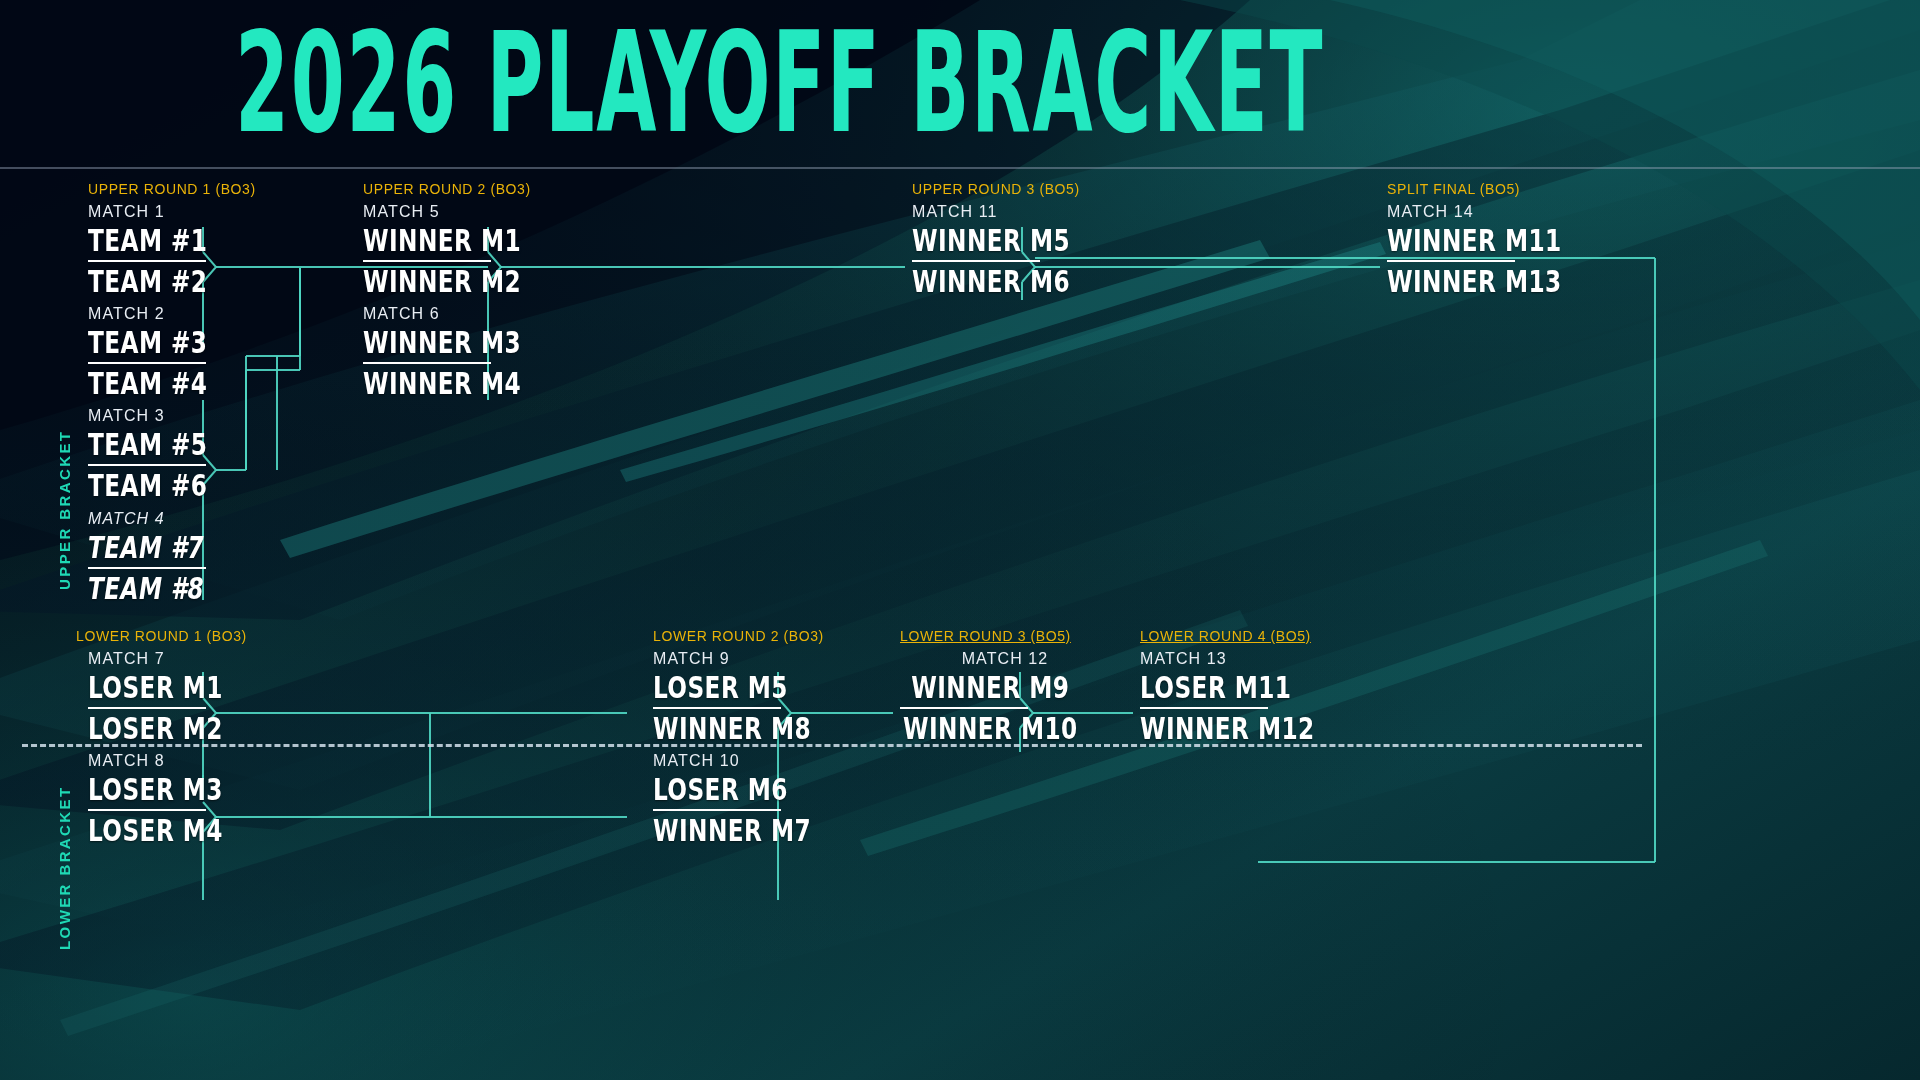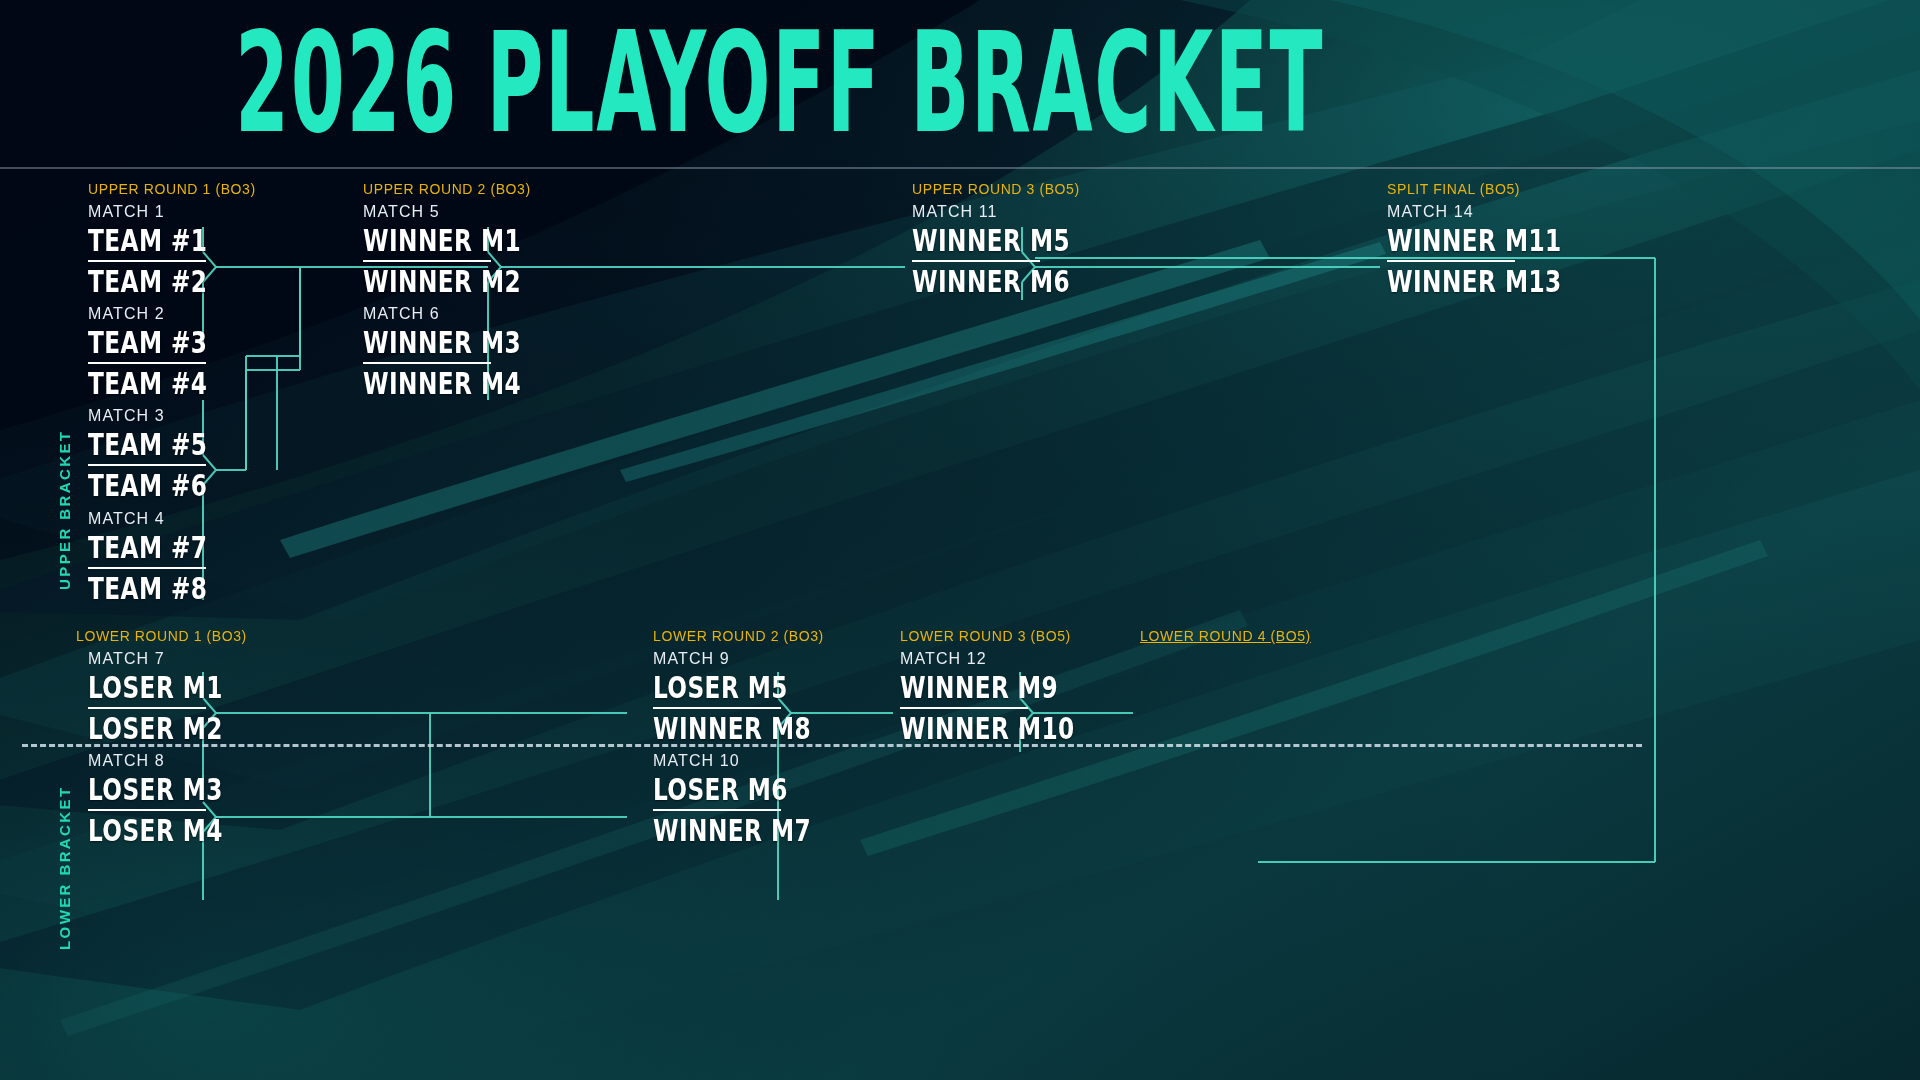--- a/index.html
+++ b/index.html
@@ -243,21 +243,21 @@
 
   <div class="side-label" style="left:56px; top:590px; transform:rotate(-90deg);">UPPER BRACKET</div>
   <div class="side-label" style="left:56px; top:950px; transform:rotate(-90deg);">LOWER BRACKET</div>
 
   <div class="round-title" style="left:88px;  top:181px;">UPPER ROUND 1 (BO3)</div>
   <div class="round-title" style="left:363px; top:181px;">UPPER ROUND 2 (BO3)</div>
   <div class="round-title" style="left:912px; top:181px;">UPPER ROUND 3 (BO5)</div>
   <div class="round-title" style="left:1387px;top:181px;">SPLIT FINAL (BO5)</div>
   <div class="round-title" style="left:76px;  top:628px;">LOWER ROUND 1 (BO3)</div>
   <div class="round-title" style="left:653px; top:628px;">LOWER ROUND 2 (BO3)</div>
-  <div class="round-title" style="left:900px; top:628px;">LOWER ROUND 3 (BO5)</div>
+  <div class="round-title" style="left:900px; top:628px;text-decoration:underline;">LOWER ROUND 3 (BO5)</div>
   <div class="round-title" style="left:1140px;top:628px;text-decoration:underline;">LOWER ROUND 4 (BO5)</div>
 
   <div class="match" style="left:88px; top:203px;">
     <div class="match-no">MATCH 1</div>
     <div class="slot top">TEAM #1</div>
     <div class="sep w-wide"></div>
     <div class="slot">TEAM #2</div>
   </div>
 
   <div class="match" style="left:88px; top:305px;">
@@ -267,21 +267,21 @@
     <div class="slot">TEAM #4</div>
   </div>
 
   <div class="match" style="left:88px; top:407px;">
     <div class="match-no">MATCH 3</div>
     <div class="slot top">TEAM #5</div>
     <div class="sep w-wide"></div>
     <div class="slot">TEAM #6</div>
   </div>
 
-  <div class="match" style="left:88px; top:510px;">
+  <div class="match" style="left:88px; top:510px;font-style:italic;">
     <div class="match-no">MATCH 4</div>
     <div class="slot top">TEAM #7</div>
     <div class="sep w-wide"></div>
     <div class="slot">TEAM #8</div>
   </div>
 
   <div class="match" style="left:363px; top:203px;">
     <div class="match-no">MATCH 5</div>
     <div class="slot top">WINNER M1</div>
     <div class="sep w-xwide"></div>
@@ -330,21 +330,27 @@
     <div class="slot">WINNER M8</div>
   </div>
 
   <div class="match" style="left:653px; top:752px;">
     <div class="match-no">MATCH 10</div>
     <div class="slot top">LOSER M6</div>
     <div class="sep w-xwide"></div>
     <div class="slot">WINNER M7</div>
   </div>
 
-  <div class="match" style="left:900px; top:650px;">
+  <div class="match" style="left:900px; top:650px;text-align:center;">
     <div class="match-no">MATCH 12</div>
     <div class="slot top">WINNER M9</div>
     <div class="sep w-xwide"></div>
     <div class="slot">WINNER M10</div>
   </div>
 
+  <div class="match" style="left:1140px; top:650px;">
+    <div class="match-no">MATCH 13</div>
+    <div class="slot top">LOSER M11</div>
+    <div class="sep w-xwide"></div>
+    <div class="slot">WINNER M12</div>
+  </div>
 
 </div>
 
 </body></html>

